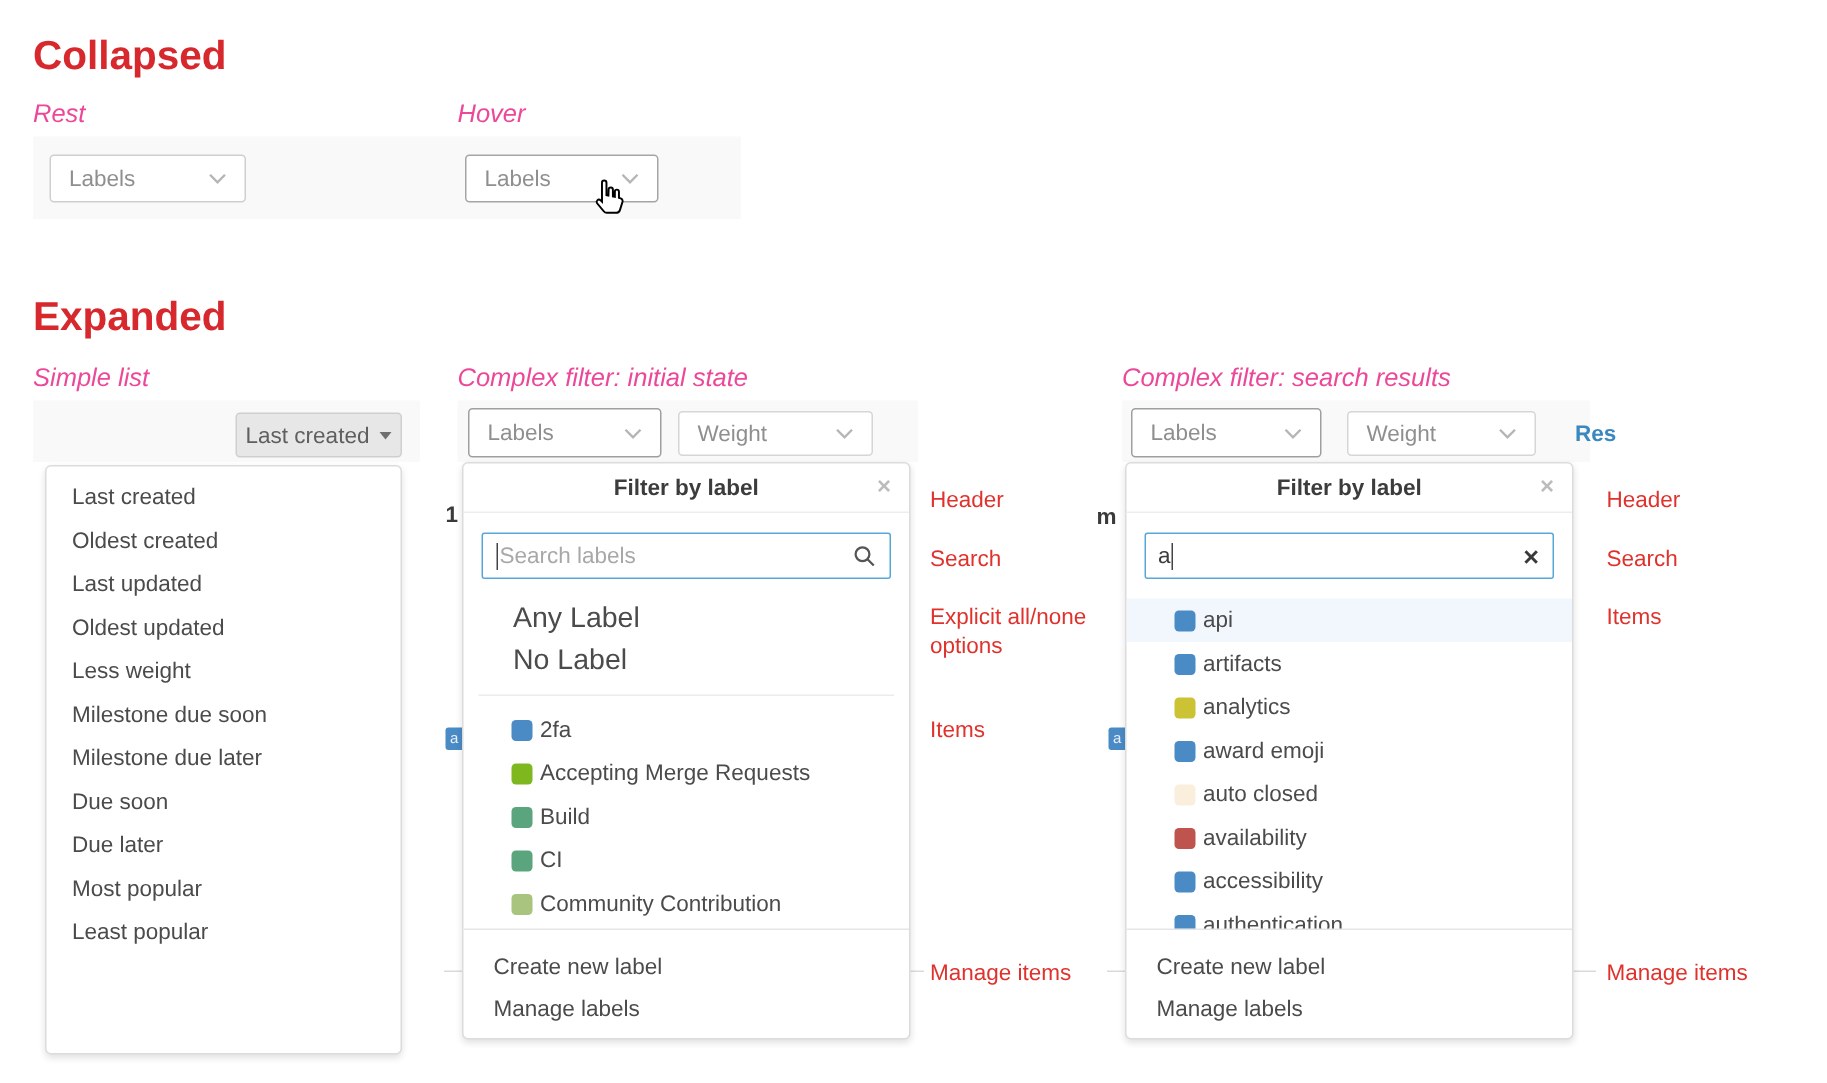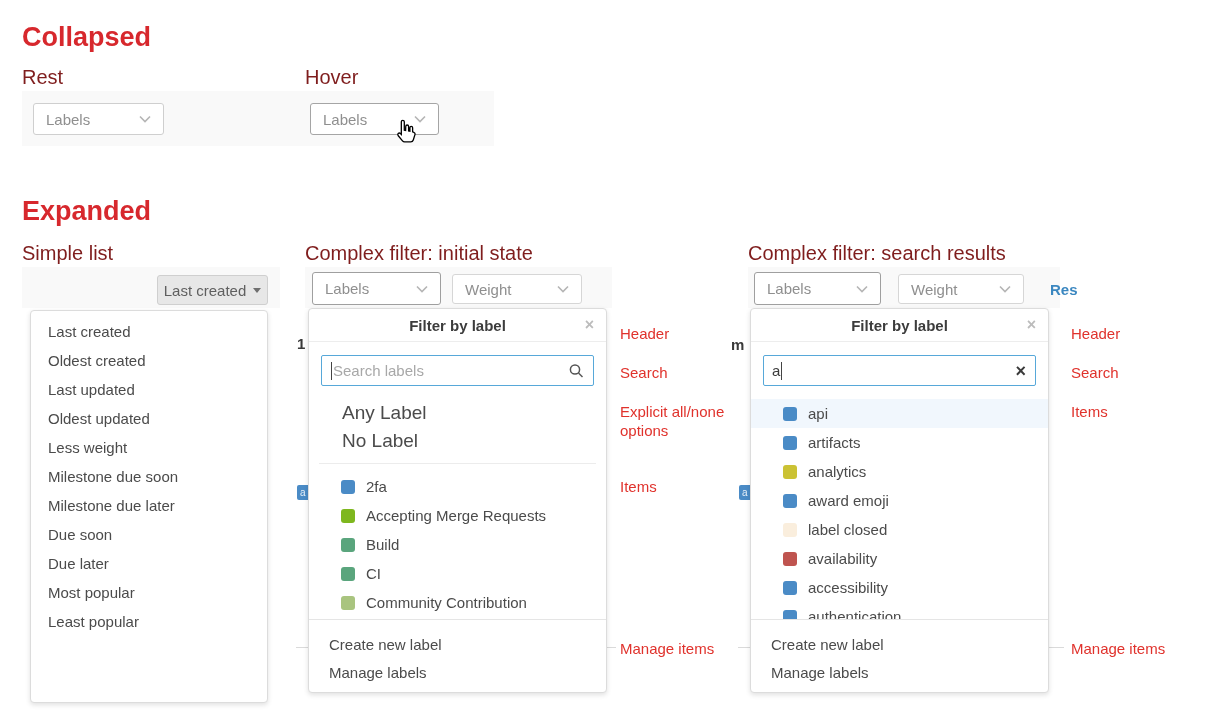--- a/index.html
+++ b/index.html
@@ -1,21 +1,21 @@
 <!DOCTYPE html>
 <html><head>
 <meta charset="utf-8">
 <style>
   * { margin:0; padding:0; box-sizing:border-box; }
   html,body { background:#fff; }
   body { font-family:"Liberation Sans", sans-serif; }
   .page { position:relative; width:1218px; height:722px; background:#fff; overflow:hidden; }
 
   .h1 { position:absolute; font-size:27px; font-weight:bold; color:#d7282d; }
-  .sec-title { position:absolute; font-size:20px; color:#7f1d1d; }
+  .sec-title { position:absolute; font-size:17px; color:#ec4899;font-style:italic; }
   .annotation { position:absolute; font-size:15px; color:#e0322c; line-height:19px; }
 
   .strip { position:absolute; background:#f9f9f9; }
 
   .dd-btn { position:absolute; background:#fff; border:1px solid #cfcfcf; border-radius:3px;
             display:flex; align-items:center; justify-content:space-between;
             padding:0 12px; font-size:15px; color:#8f8f8f; cursor:pointer; }
   .dd-btn.hovered { border-color:#a5a5a5; }
   .dd-btn.active { border-color:#9f9f9f; }
   .dd-btn.light { border-color:#d6d6d6; }
@@ -47,21 +47,21 @@
   .search-box .ph { font-size:15px; color:#a8a8a8; }
   .search-box .val { font-size:15px; color:#3c3c3c; }
   .caret-i { display:inline-block; width:1px; height:18px; background:#444; margin:0 1px; vertical-align:middle; }
   .box-icon { position:absolute; right:9px; top:50%; transform:translateY(-50%); }
   .clear-x { font-size:18px; font-weight:bold; color:#3a3a3a; cursor:pointer; line-height:1; }
 
   .list-area { height:224px; overflow:hidden; padding-top:4px; }
   .allnone-row { height:28px; display:flex; align-items:center; padding-left:33px;
                  font-size:19px; color:#4b4b4b; cursor:pointer; }
   .list-divider { border:none; border-top:1px solid #ececec; margin:8px 10px; }
-  .label-row { height:29px; display:flex; align-items:center; padding-left:32px; gap:11px;
+  .label-row { height:29px; display:flex; align-items:center; padding-left:32px; gap:5px;
                font-size:15px; color:#4b4b4b; cursor:pointer; }
   .label-row.highlighted { background:#f1f7fd; }
   .swatch { width:14px; height:14px; border-radius:3px; flex:0 0 auto; }
 
   .panel-footer { border-top:1px solid #e5e5e5; padding-top:10px; }
   .footer-item { height:28px; display:flex; align-items:center; padding-left:20px;
                  font-size:15px; color:#4b4b4b; cursor:pointer; }
 
   .link { position:absolute; font-size:15px; font-weight:bold; color:#3b87c0; cursor:pointer; }
 
@@ -271,21 +271,21 @@
           <div class="label-row">
             <span class="swatch" style="background: rgb(203, 194, 52);"></span>
             <span>analytics</span>
           </div>
           <div class="label-row">
             <span class="swatch" style="background: rgb(74, 139, 198);"></span>
             <span>award emoji</span>
           </div>
           <div class="label-row">
             <span class="swatch" style="background: rgb(250, 238, 221);"></span>
-            <span>label closed</span>
+            <span>auto closed</span>
           </div>
           <div class="label-row">
             <span class="swatch" style="background: rgb(191, 84, 79);"></span>
             <span>availability</span>
           </div>
           <div class="label-row">
             <span class="swatch" style="background: rgb(74, 139, 198);"></span>
             <span>accessibility</span>
           </div>
           <div class="label-row">

